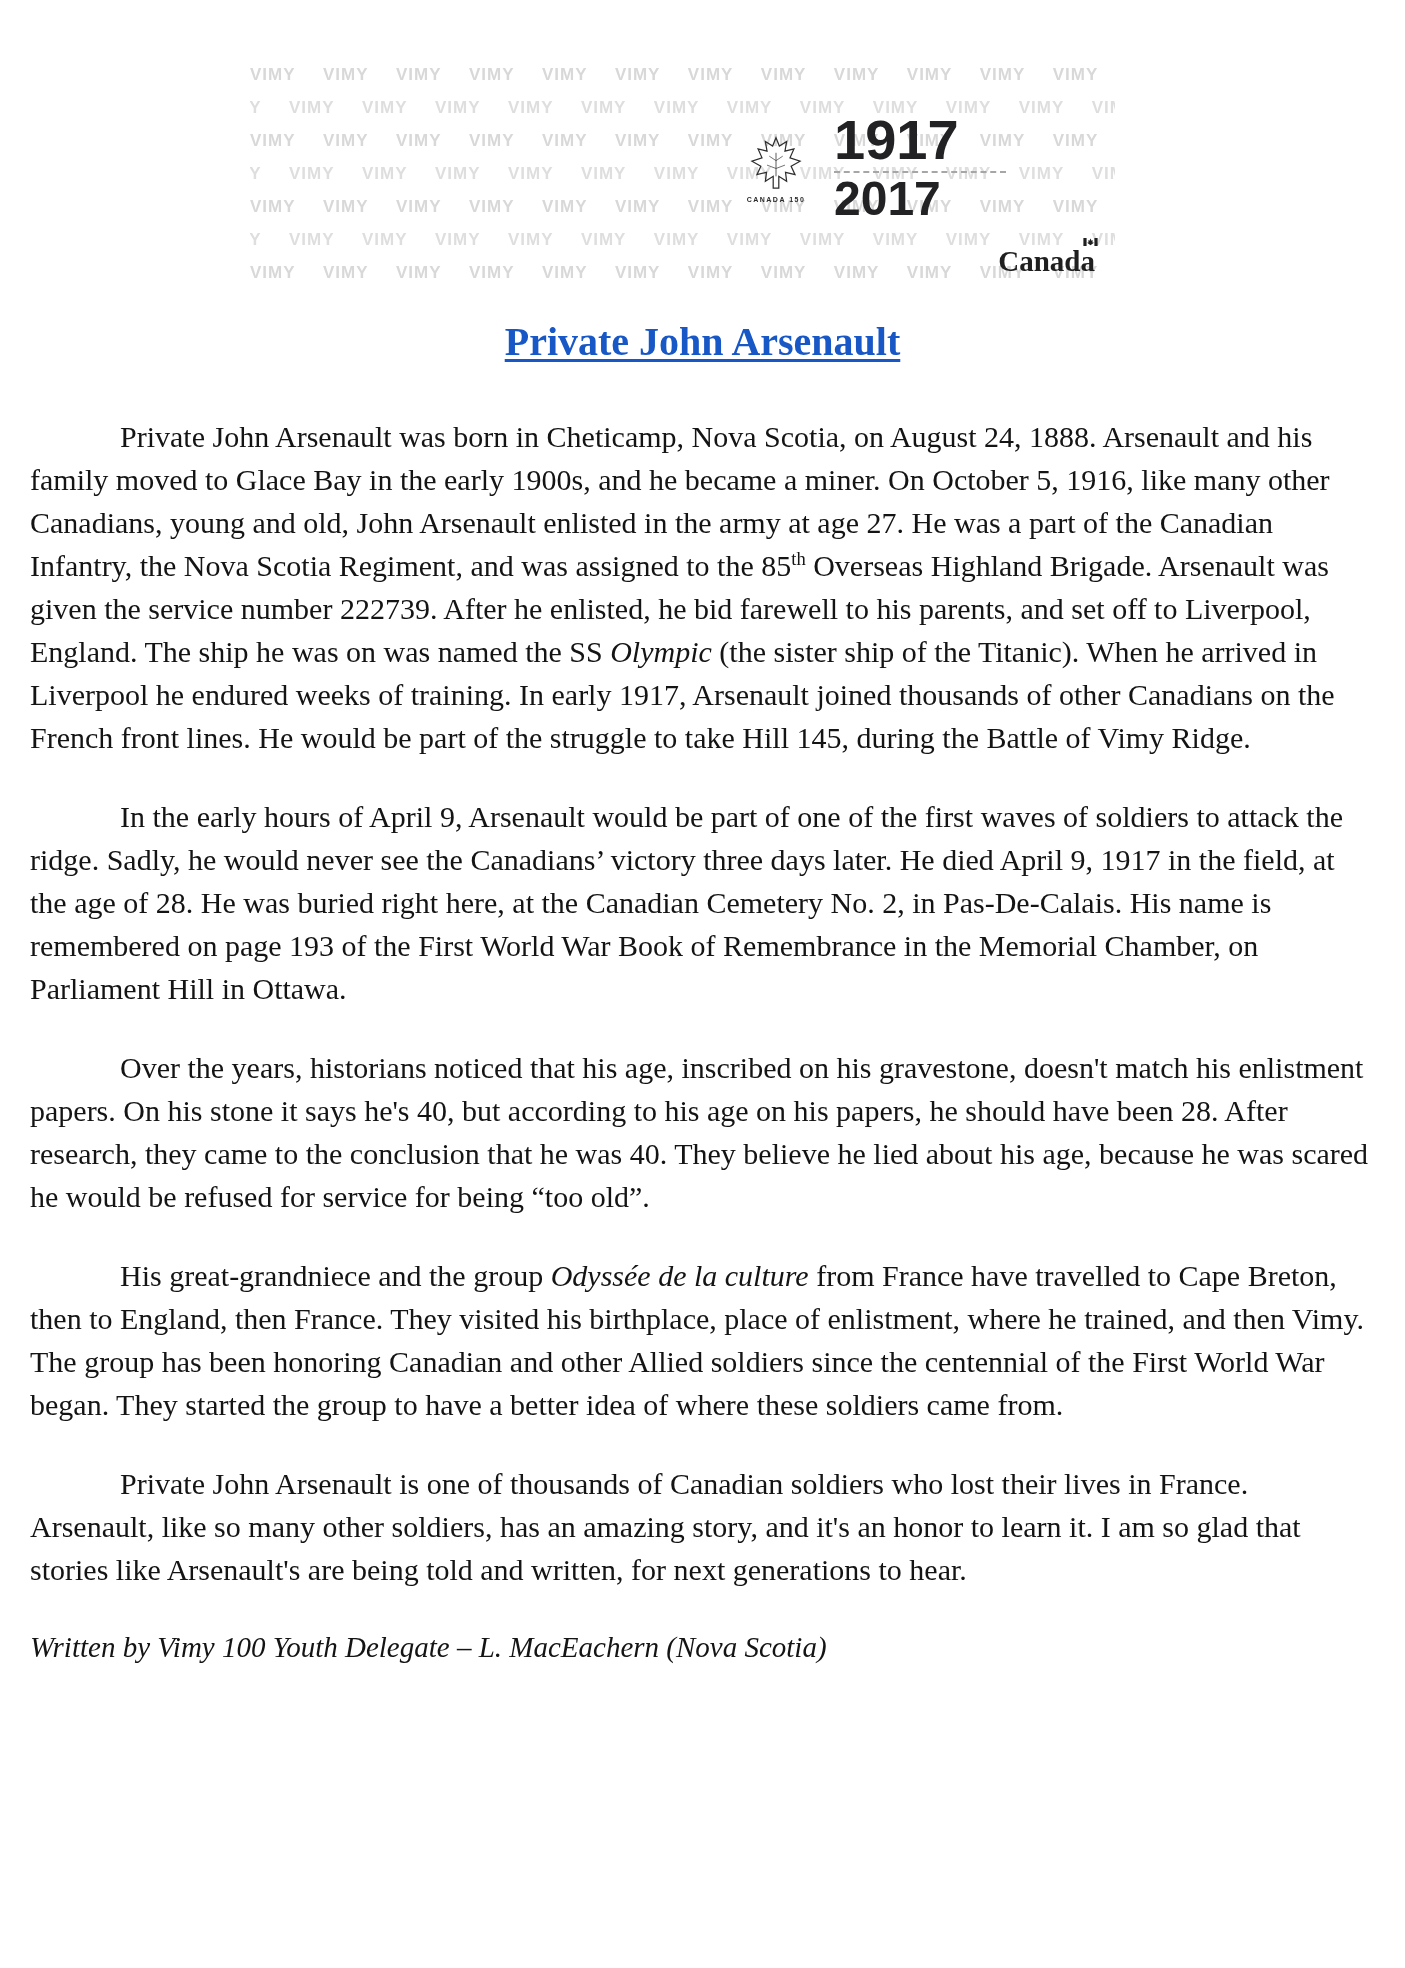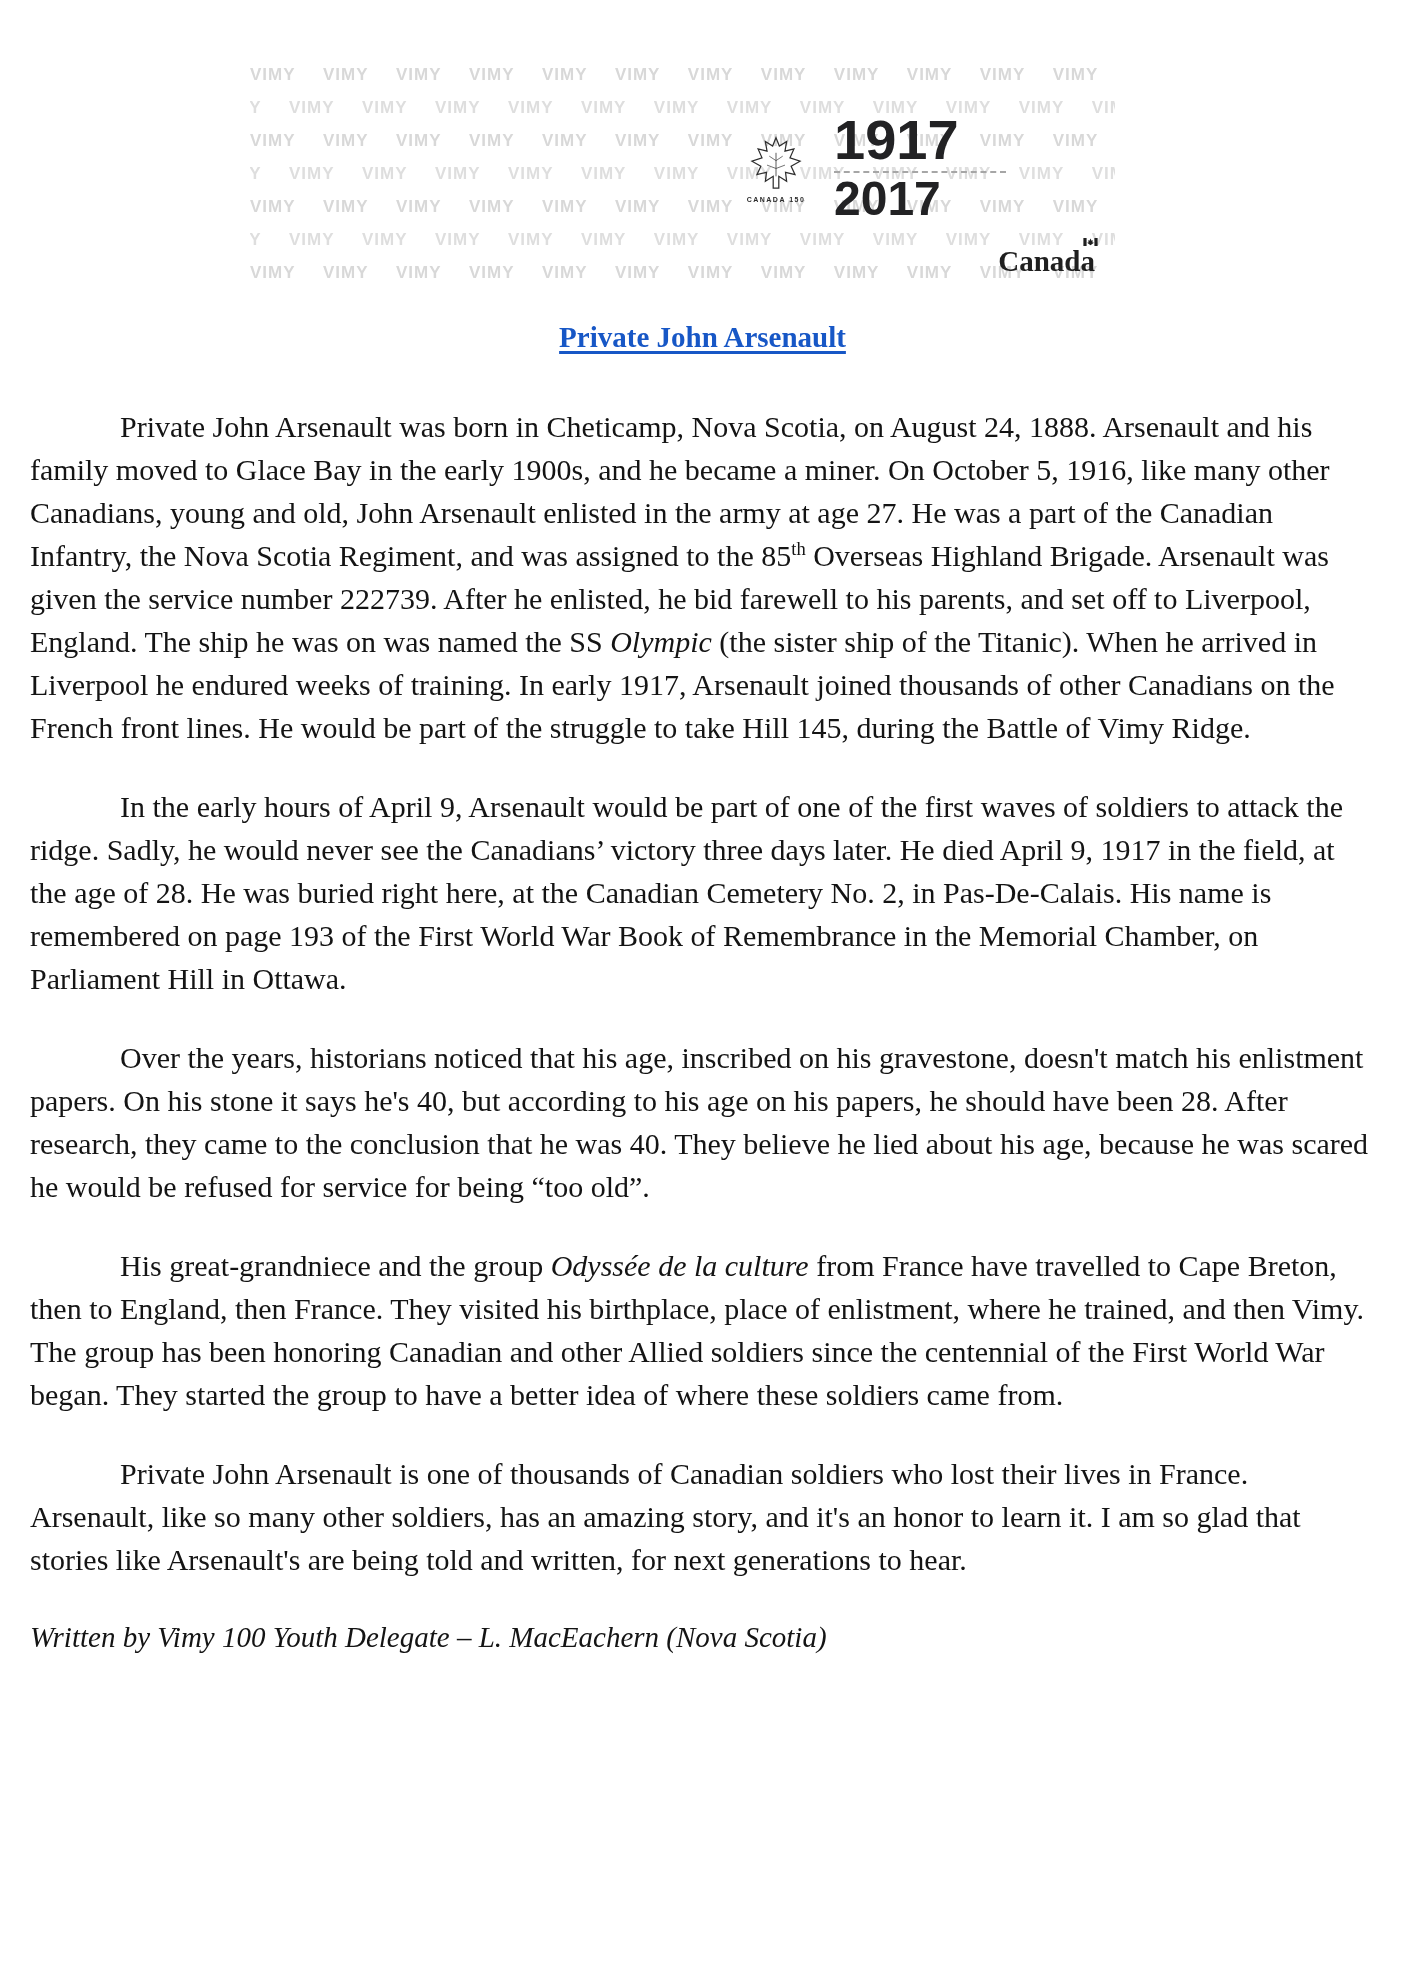--- a/index.html
+++ b/index.html
@@ -91,21 +91,21 @@
     font-size: 29px;
     color: #1f1f1f;
   }
   .canada-wordmark .wm-text { position: relative; display: inline-block; }
   .canada-wordmark svg { position: absolute; top: -7px; right: -3px; }
 
   
   .article { padding: 0 30px; }
   .title-wrap { text-align: center; margin: 28px 0 0 0; }
   .title-link {
-    font-size: 29px;
+    font-size: 40px;
     font-weight: bold;
     color: #1757C6;
     text-decoration: underline;
     text-decoration-thickness: 3px;
     text-underline-offset: 4px;
     cursor: pointer;
   }
   .body-p {
     margin: 36px 0 0 0;
     font-size: 30px;

